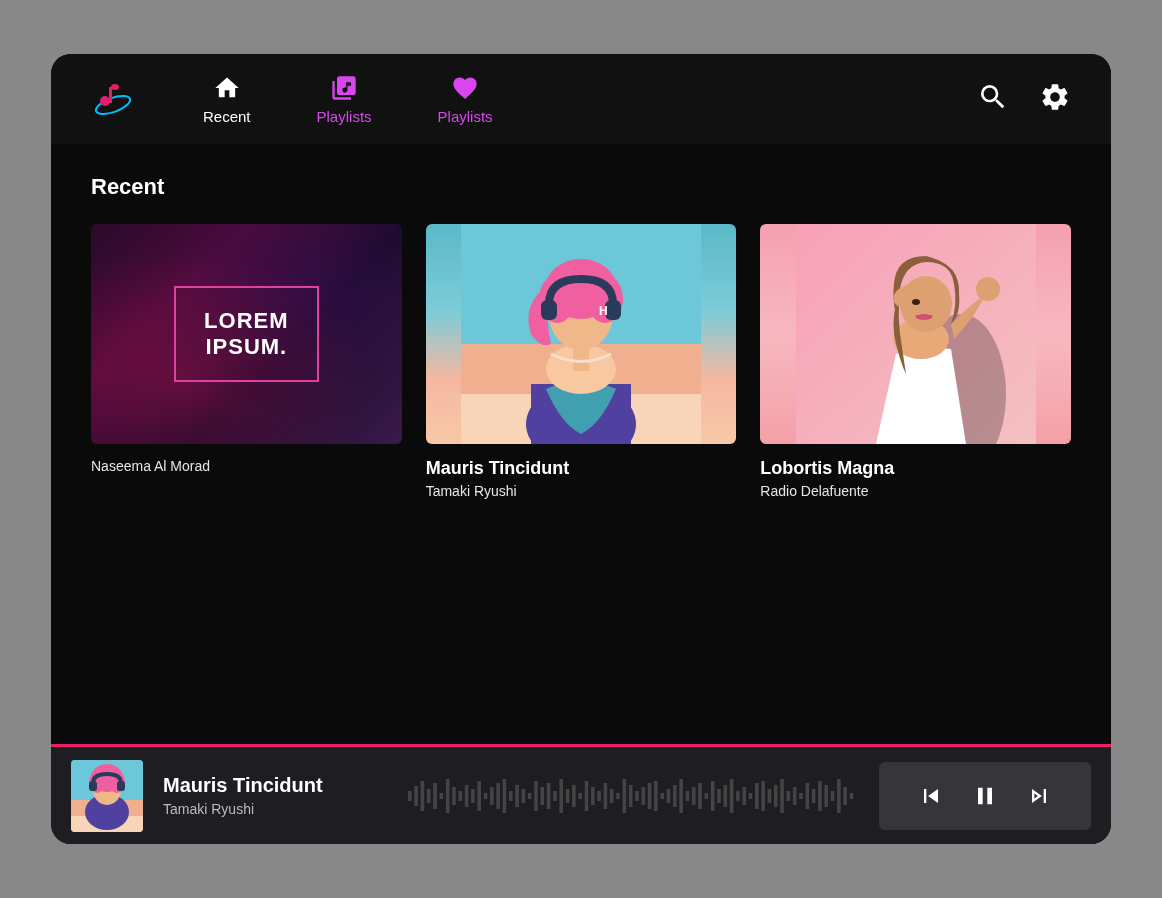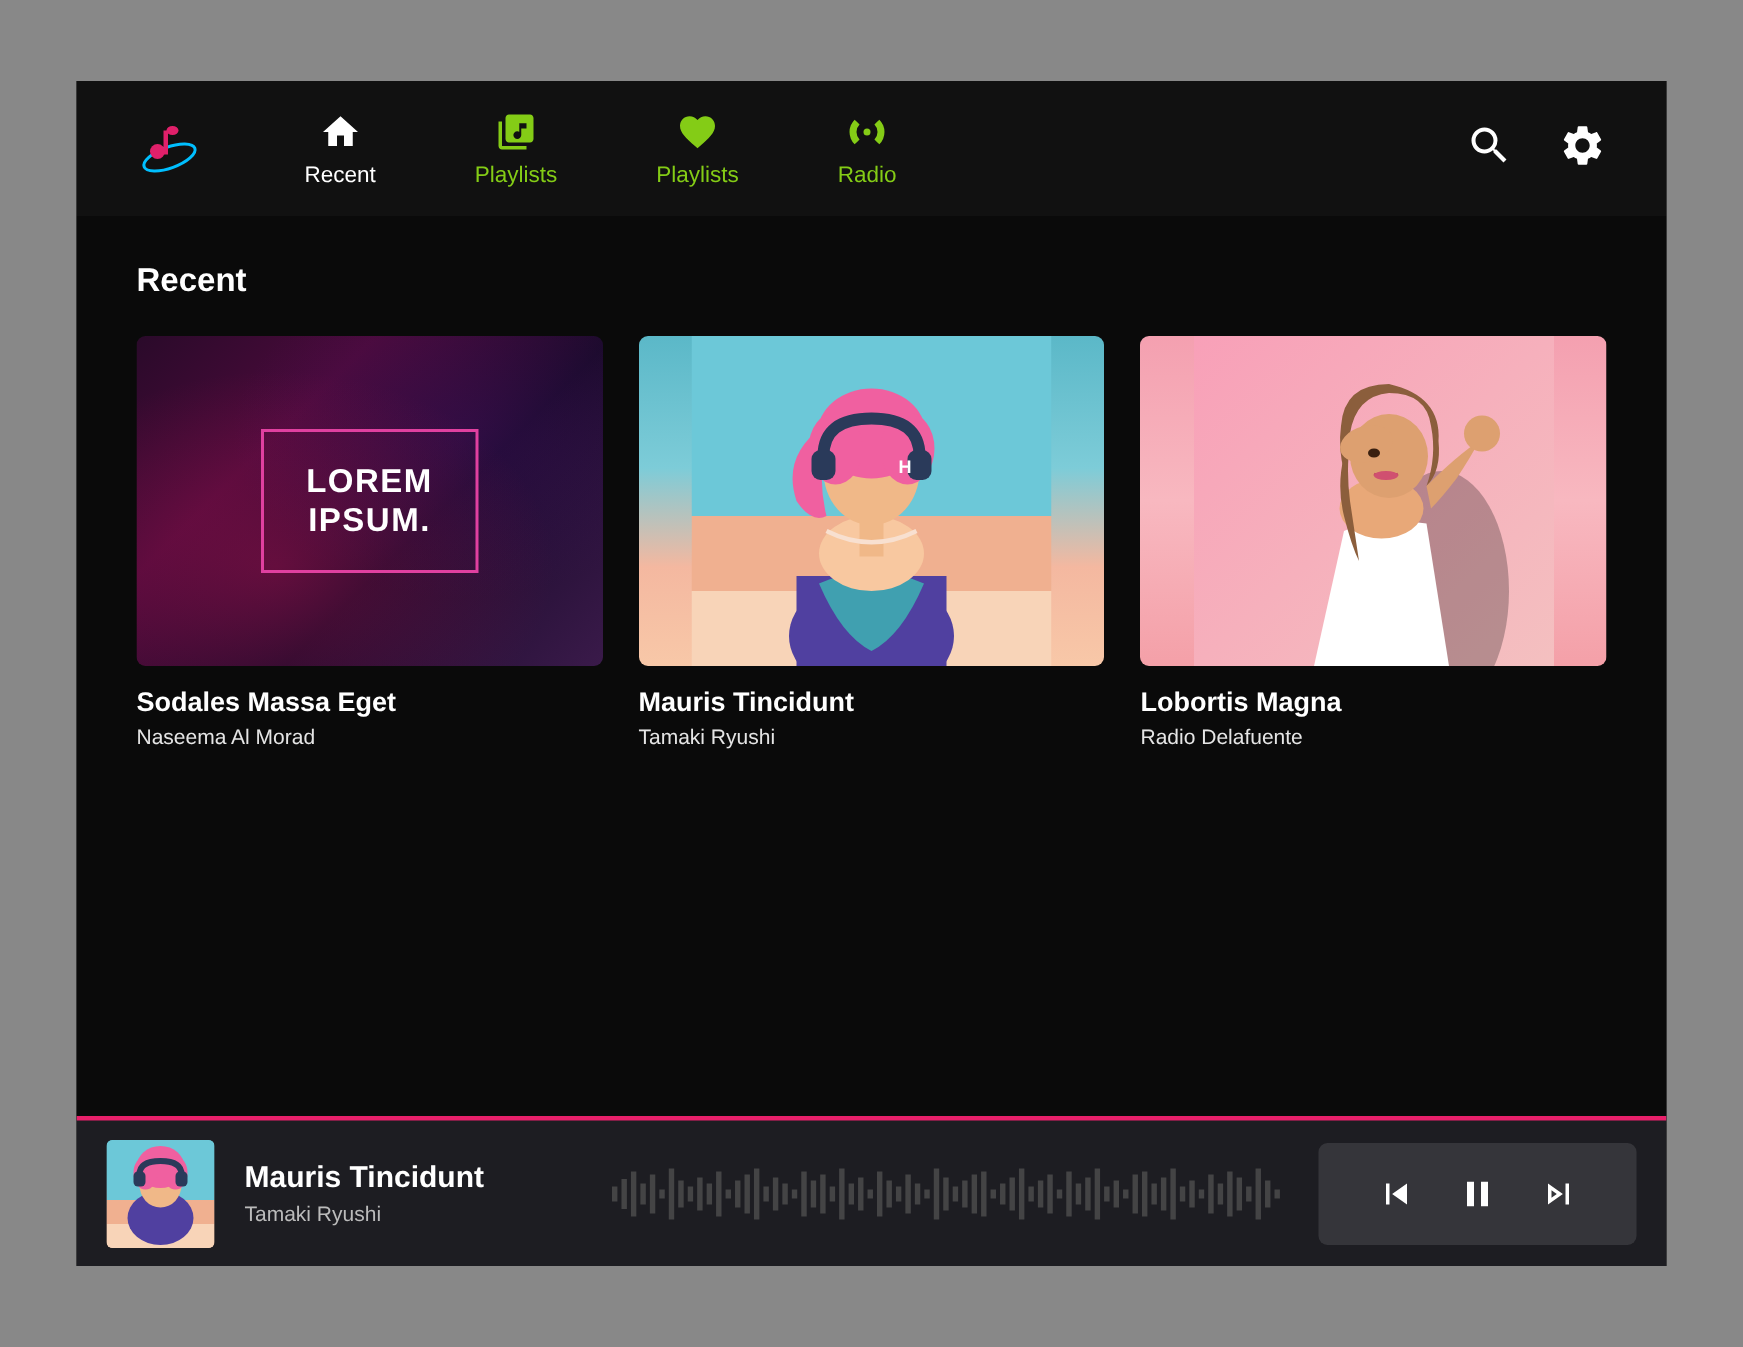--- a/index.html
+++ b/index.html
@@ -8,21 +8,21 @@
       display: flex;
       justify-content: center;
       align-items: center;
       min-height: 100vh;
       font-family: 'Arial', sans-serif;
     }
     .app-container {
       width: 1060px;
       height: 790px;
       background: #0a0a0a;
-      border-radius: 0;
+      border-radius: 20px;
       overflow: hidden;
       display: flex;
       flex-direction: column;
       position: relative;
     }
 
     
     .top-nav {
       background: #111;
       display: flex;
@@ -48,21 +48,21 @@
       gap: 10px;
       flex: 1;
     }
     .nav-item {
       display: flex;
       flex-direction: column;
       align-items: center;
       gap: 6px;
       padding: 10px 28px;
       cursor: pointer;
-      color: #84cc16;
+      color: #d946ef;
       font-size: 15px;
       font-weight: 500;
       border-radius: 6px;
       transition: color 0.2s;
     }
     .nav-item.active {
       color: #fff;
     }
     .nav-item svg {
       width: 28px;
@@ -276,27 +276,20 @@
         <svg viewBox="0 0 24 24" fill="currentColor">
           <path d="M4 6H2v14c0 1.1.9 2 2 2h14v-2H4V6zm16-4H8c-1.1 0-2 .9-2 2v12c0 1.1.9 2 2 2h12c1.1 0 2-.9 2-2V4c0-1.1-.9-2-2-2zm-2 8h-3v3.75c0 1.24-1.01 2.25-2.25 2.25S10.5 15 10.5 13.75c0-1.24 1.01-2.25 2.25-2.25.41 0 .79.12 1.12.3V7H18v3z"></path>
         </svg>
         <span>Playlists</span>
       </div>
       <div class="nav-item">
         <svg viewBox="0 0 24 24" fill="currentColor">
           <path d="M12 21.35l-1.45-1.32C5.4 15.36 2 12.28 2 8.5 2 5.42 4.42 3 7.5 3c1.74 0 3.41.81 4.5 2.09C13.09 3.81 14.76 3 16.5 3 19.58 3 22 5.42 22 8.5c0 3.78-3.4 6.86-8.55 11.54L12 21.35z"></path>
         </svg>
         <span>Playlists</span>
-      </div>
-      <div class="nav-item">
-        <svg viewBox="0 0 24 24" fill="currentColor">
-          <circle cx="12" cy="12" r="2"></circle>
-          <path d="M6.34 6.34a8 8 0 0 0 0 11.32l1.41-1.41a6 6 0 0 1 0-8.49L6.34 6.34zm11.32 0l-1.41 1.41a6 6 0 0 1 0 8.49l1.41 1.41a8 8 0 0 0 0-11.31zM4.93 4.93a10 10 0 0 0 0 14.14l1.41-1.41a8 8 0 0 1 0-11.31L4.93 4.93zm14.14 0l-1.41 1.41a8 8 0 0 1 0 11.31l1.41 1.41a10 10 0 0 0 0-14.13z"></path>
-        </svg>
-        <span>Radio</span>
       </div>
     </div>
 
     <div class="nav-right">
       <div>
         <svg viewBox="0 0 24 24" fill="white">
           <path d="M15.5 14h-.79l-.28-.27A6.471 6.471 0 0 0 16 9.5 6.5 6.5 0 1 0 9.5 16c1.61 0 3.09-.59 4.23-1.57l.27.28v.79l5 4.99L20.49 19l-4.99-5zm-6 0C7.01 14 5 11.99 5 9.5S7.01 5 9.5 5 14 7.01 14 9.5 11.99 14 9.5 14z"></path>
         </svg>
       </div>
       <div>
@@ -314,21 +307,20 @@
 
       <div class="card">
         <div class="card-image">
           <div class="card-art-1">
             <div class="lorem-box">
               <div class="lorem-text">LOREM</div>
               <div class="lorem-text">IPSUM.</div>
             </div>
           </div>
         </div>
-        <div class="card-title">Sodales Massa Eget</div>
         <div class="card-artist">Naseema Al Morad</div>
       </div>
 
       <div class="card">
         <div class="card-image">
           <div class="card-art-2">
 
             <svg viewBox="0 0 240 220" xmlns="http://www.w3.org/2000/svg" width="240" height="220">
 
               <rect width="240" height="120" fill="#6cc8d8"></rect>

